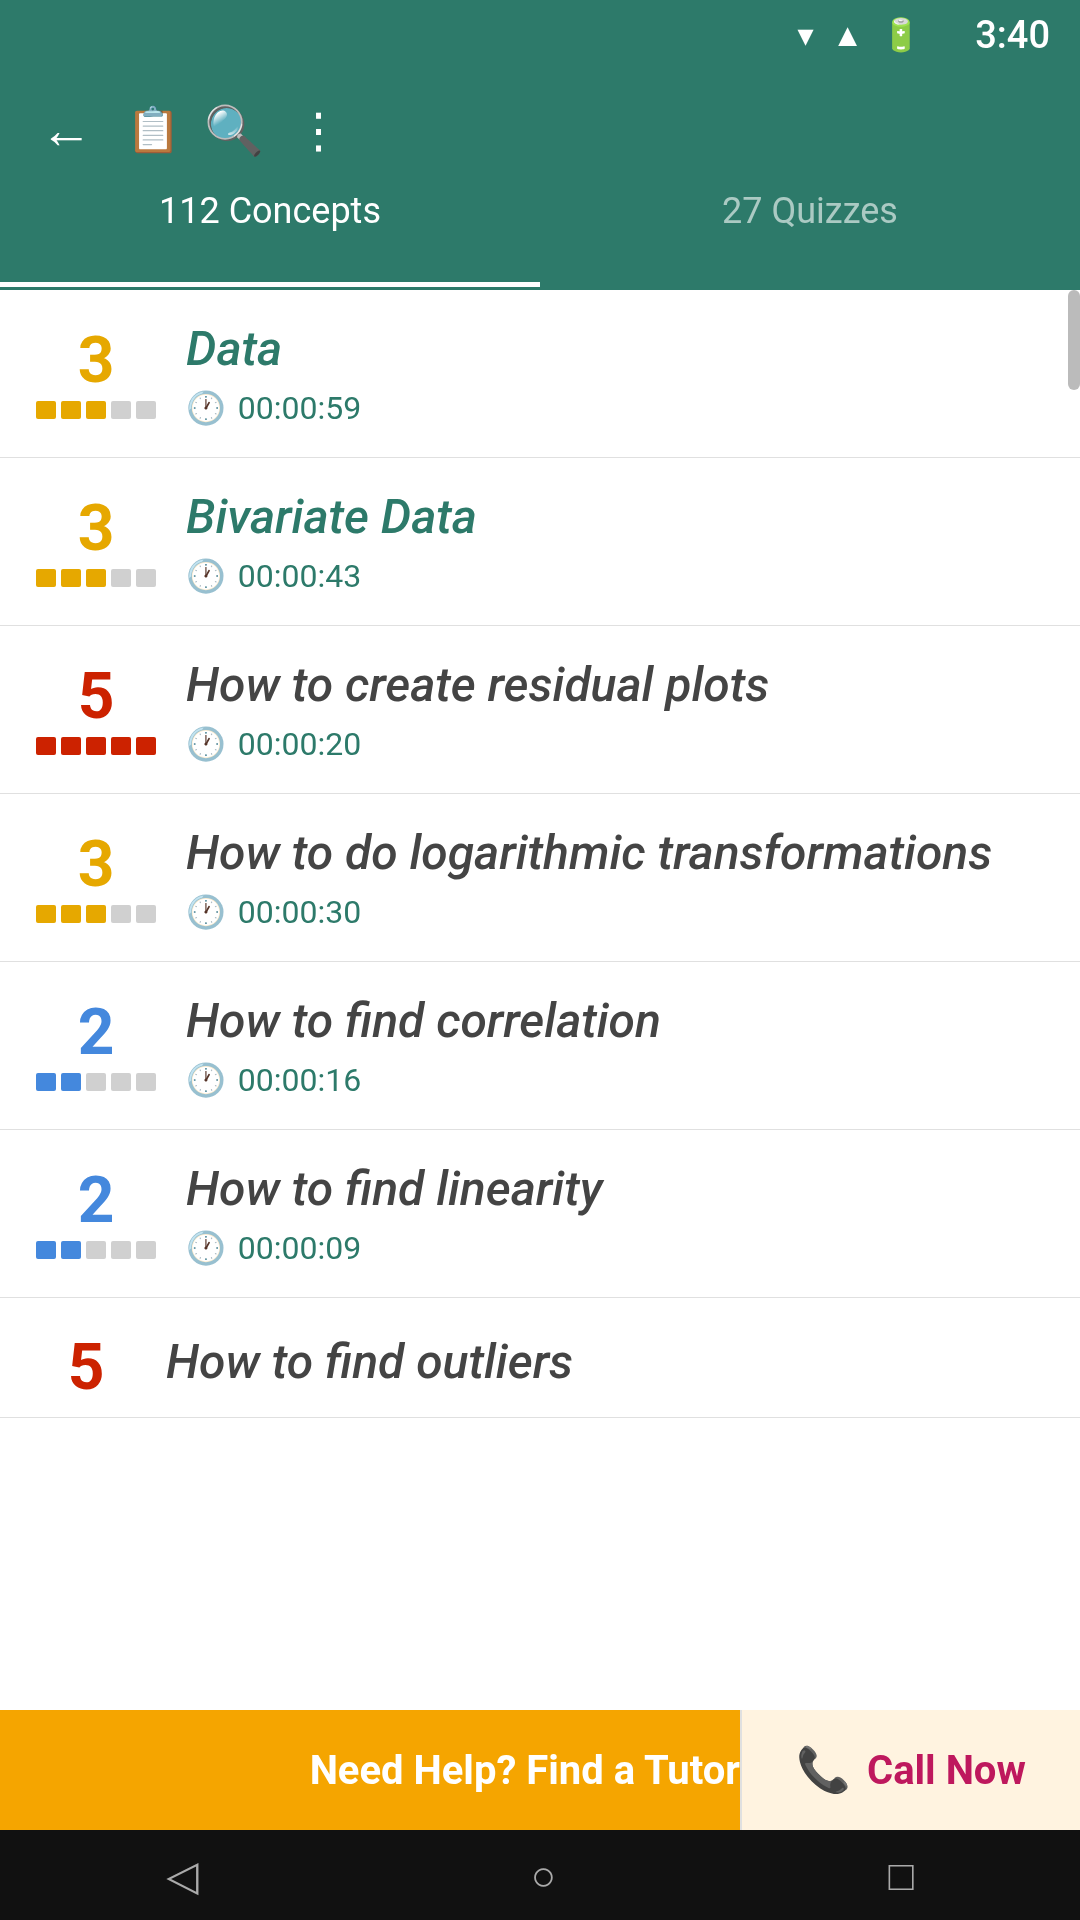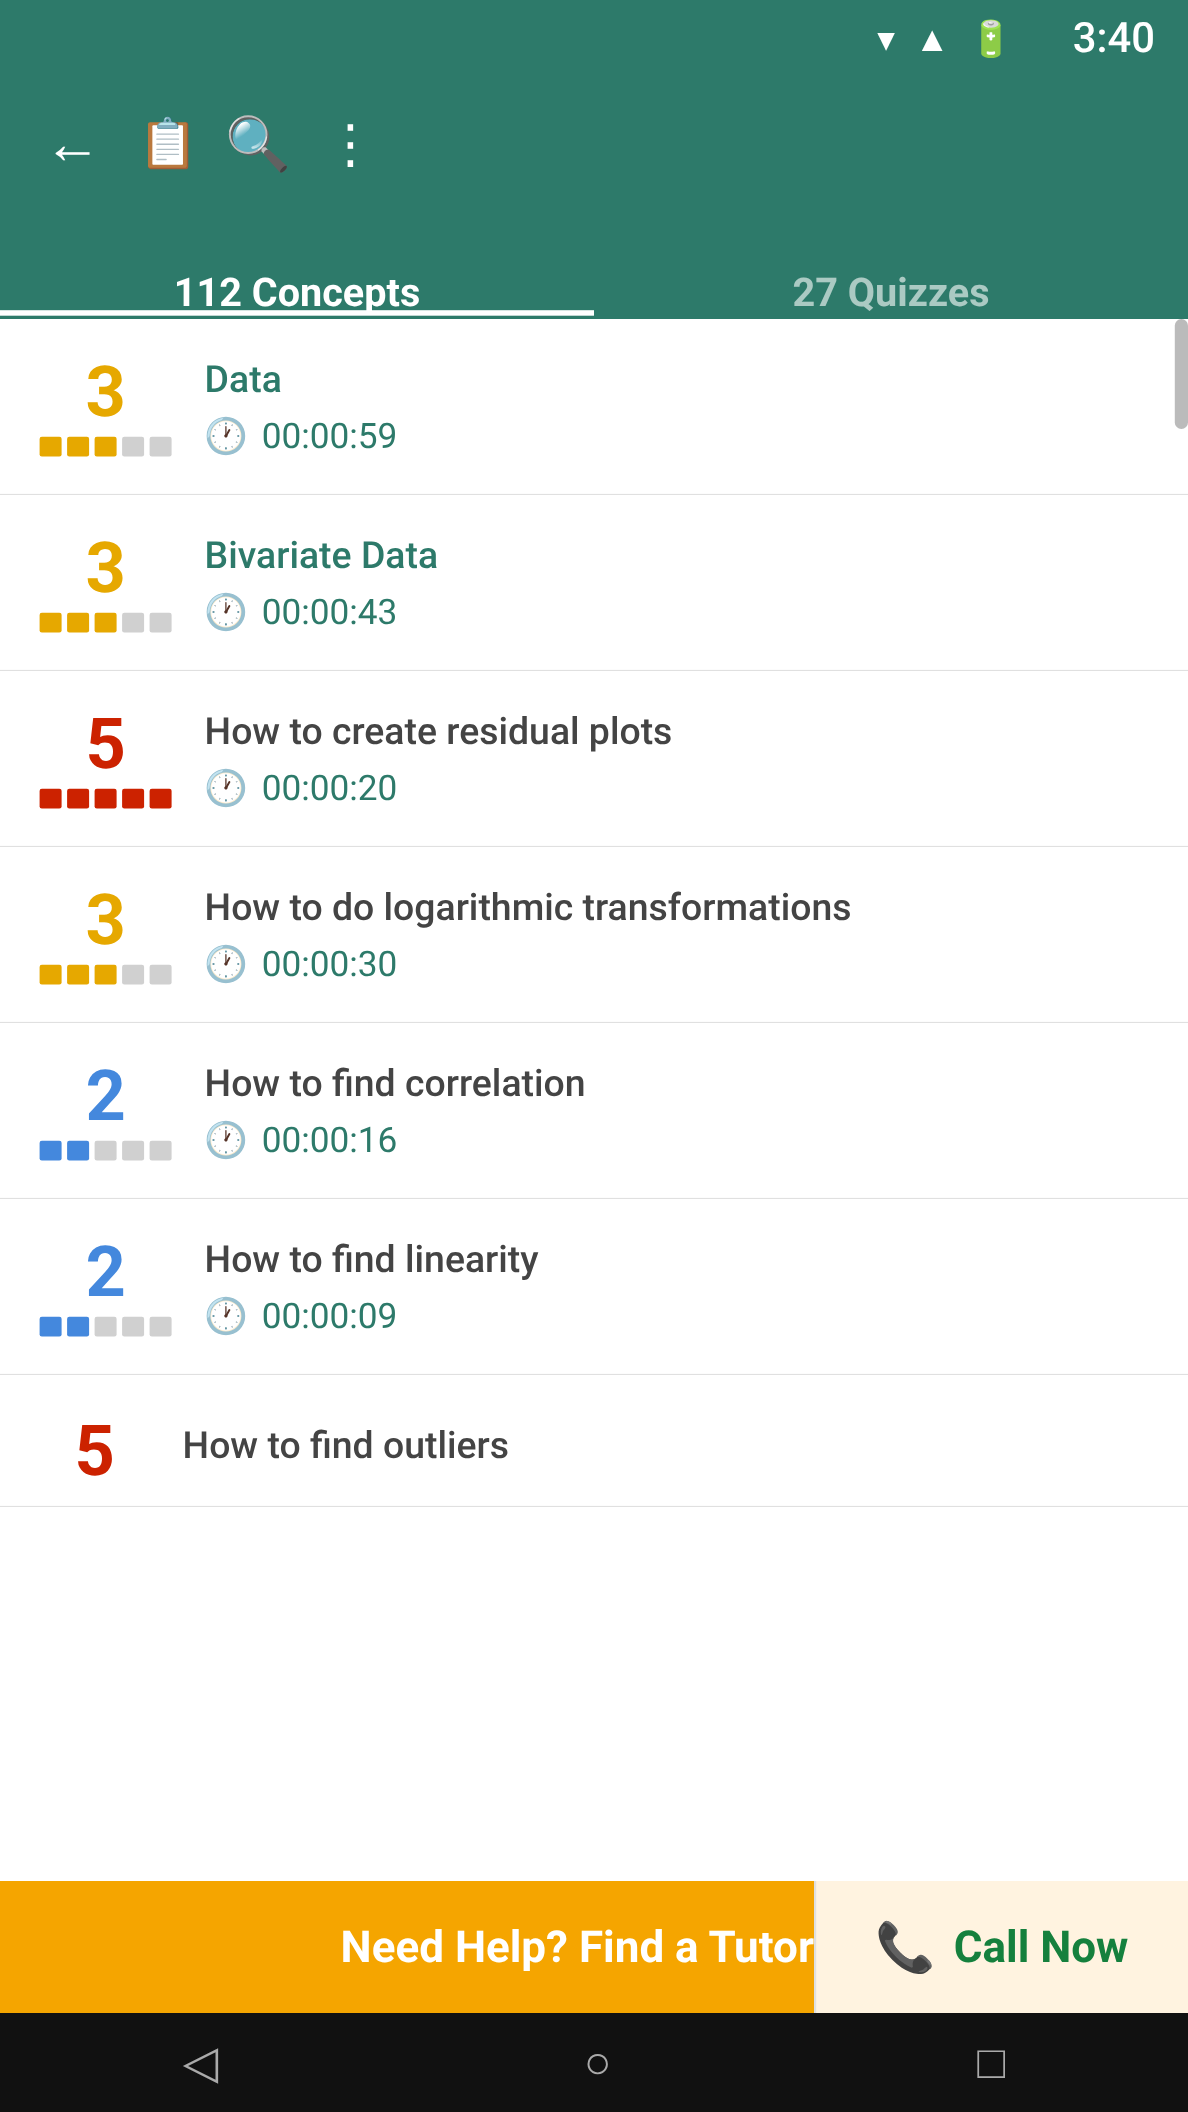--- a/index.html
+++ b/index.html
@@ -79,25 +79,25 @@
     .tab-bar {
       background: #2d7a6a;
       height: 100px;
       display: flex;
       align-items: stretch;
       border-bottom: 3px solid #2d7a6a;
     }
     .tab {
       flex: 1;
       display: flex;
-      align-items: flex-end;
+      align-items: flex-start;
       justify-content: center;
       cursor: pointer;
       font-size: 36px;
-      font-weight: 700;
+      font-weight: 400;
       position: relative;
     }
     .tab.active {
       color: white;
     }
     .tab.active::after {
       content: '';
       position: absolute;
       bottom: 0;
       left: 0;
@@ -153,23 +153,24 @@
     .bar-filled-yellow { background: #e6a800; }
     .bar-filled-red { background: #cc2200; }
     .bar-filled-blue { background: #4488dd; }
     .bar-empty { background: #d0d0d0; }
 
     
     .item-content {
       flex: 1;
     }
     .item-title {
-      font-size: 34px;
+      font-size: 48px;
       font-weight: 500;
       margin-bottom: 12px;
+      font-style: italic;
     }
     .item-title.teal { color: #2d7a6a; }
     .item-title.dark { color: #444; }
     .item-meta {
       display: flex;
       align-items: center;
       gap: 12px;
       color: #2d7a6a;
       font-size: 32px;
     }
@@ -203,21 +204,21 @@
       background: #fff3e0;
       width: 340px;
       display: flex;
       align-items: center;
       justify-content: center;
       gap: 16px;
       cursor: pointer;
       border-left: 2px solid #e0e0e0;
     }
     .cta-right-text {
-      color: #15803d;
+      color: #be185d;
       font-size: 40px;
       font-weight: 700;
     }
     .cta-phone-icon {
       color: #f5a500;
       font-size: 44px;
     }
 
     
     .bottom-nav {

